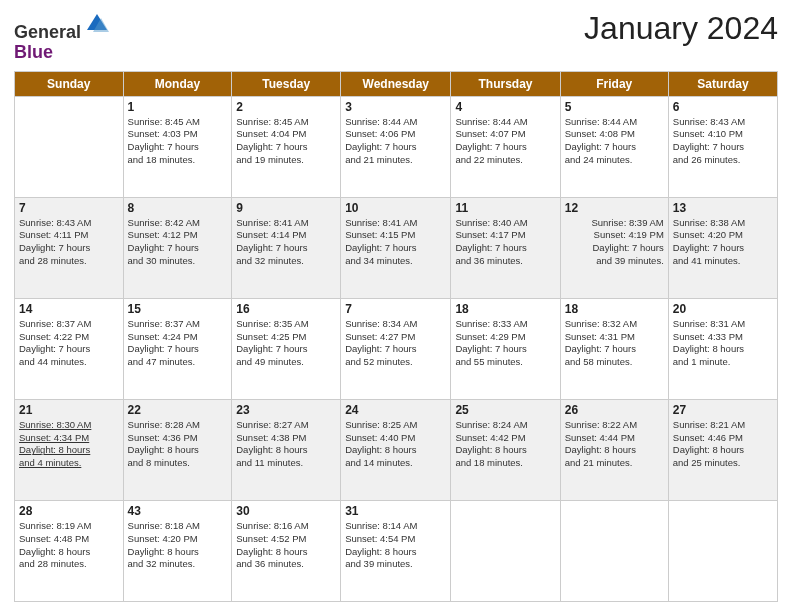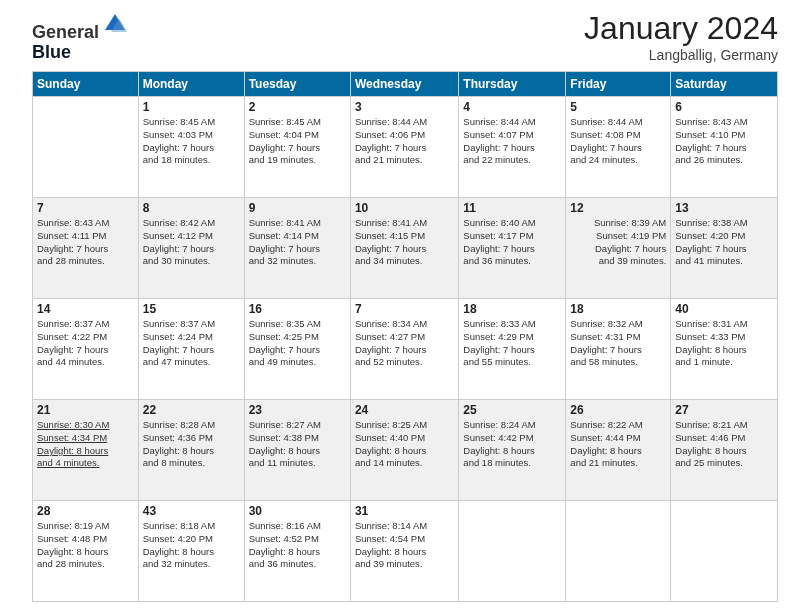--- a/index.html
+++ b/index.html
@@ -6,21 +6,21 @@
     body {
       font-family: Arial, sans-serif;
       background: #fff;
       width: 792px;
       height: 612px;
       overflow: hidden;
     }
     .page {
       width: 792px;
       height: 612px;
-      padding: 10px 14px 10px 32px;
+      padding: 10px 14px 10px 14px;
       display: flex;
       flex-direction: column;
     }
     .header {
       display: flex;
       justify-content: space-between;
       align-items: flex-start;
       margin-bottom: 8px;
     }
     .logo {
@@ -30,21 +30,21 @@
     }
     .logo-text {
       font-size: 18px;
       font-weight: bold;
       line-height: 1.1;
     }
     .logo-text .general {
       color: #333;
     }
     .logo-text .blue {
-      color: #0f172a;
+      color: #701a75;
     }
     .logo-icon {
       width: 28px;
       height: 28px;
       margin-left: 2px;
     }
     .title-area {
       text-align: right;
     }
     .month-title {
@@ -55,26 +55,26 @@
     .location {
       font-size: 14px;
       color: #444;
     }
     .calendar {
       width: 100%;
       border-collapse: collapse;
       flex: 1;
     }
     .calendar th {
-      background-color: #0369a1;
+      background-color: #a16207;
       color: #fff;
       font-size: 12px;
       font-weight: bold;
       padding: 5px 4px;
-      text-align: left;
+      text-align: center;
       border: 1px solid #ccc;
     }
     .calendar td {
       border: 1px solid #ccc;
       vertical-align: top;
       padding: 3px 4px;
       font-size: 10px;
       color: #333;
       width: 113px;
       background: #fff;
@@ -109,21 +109,20 @@
           <span class="general">General</span><svg class="logo-icon" viewBox="0 0 28 28" xmlns="http://www.w3.org/2000/svg">
               <polygon points="14,4 24,20 4,20" fill="#1a6bbf"></polygon>
               <polygon points="18,8 26,22 10,22" fill="#5599cc" opacity="0.5"></polygon>
             </svg><br>
           <span class="blue">Blue</span>
         </div>
       </div>
     </div>
     <div class="title-area">
       <div class="month-title">January 2024</div>
-      <div class="location">Langballig, Germany</div>
     </div>
   </div>
 
   <table class="calendar">
     <thead>
       <tr>
         <th>Sunday</th>
         <th>Monday</th>
         <th>Tuesday</th>
         <th>Wednesday</th>
@@ -266,21 +265,21 @@
 and 55 minutes.</div>
           </td>
           <td>
             <span class="day-num">18</span>
             <div class="day-info" style="white-space: pre-line;">Sunrise: 8:32 AM
 Sunset: 4:31 PM
 Daylight: 7 hours
 and 58 minutes.</div>
           </td>
           <td>
-            <span class="day-num">40</span>
+            <span class="day-num">20</span>
             <div class="day-info" style="white-space: pre-line;">Sunrise: 8:31 AM
 Sunset: 4:33 PM
 Daylight: 8 hours
 and 1 minute.</div>
           </td>
         </tr>
         <tr>
           <td class="shaded">
             <span class="day-num">21</span>
             <div class="day-info" style="white-space: pre-line; text-decoration: underline;">Sunrise: 8:30 AM

